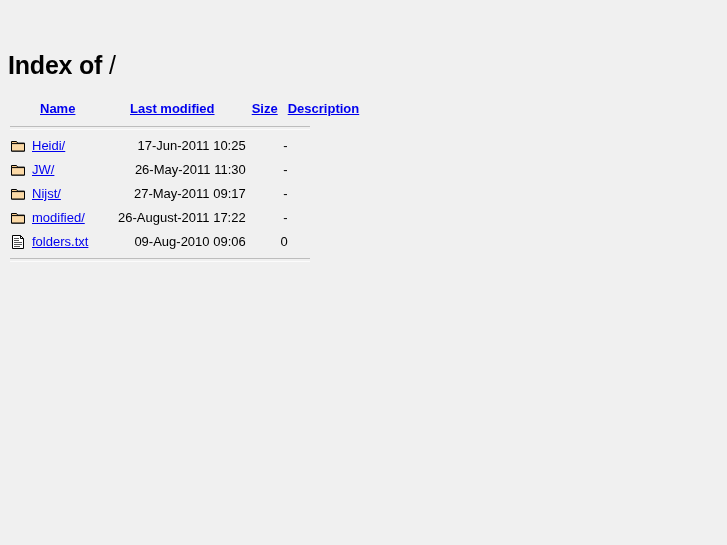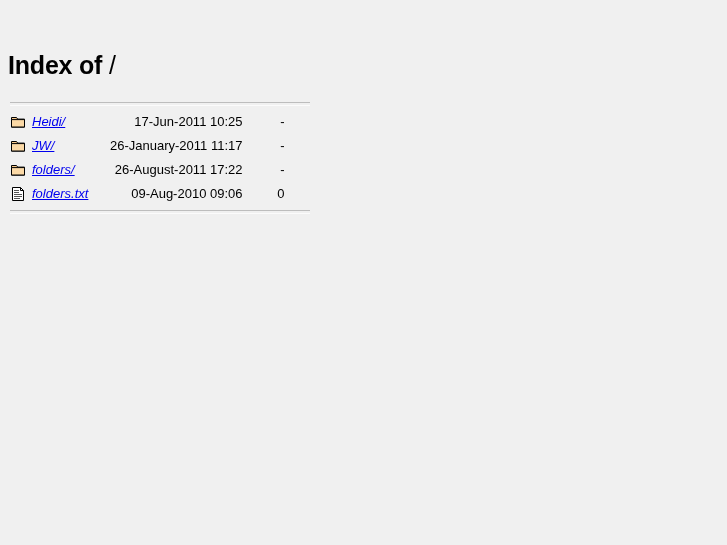--- a/index.html
+++ b/index.html
@@ -88,21 +88,20 @@
     margin: 4px 0 4px 0;
   }
 
   
   .entry-row td { height: 24px; }
   .entry-link {
     color: #0000ee;
     text-decoration: underline;
     font-size: 13px;
     cursor: pointer;
-    font-style: italic;
   }
   .entry-date, .entry-size {
     color: #000;
     font-size: 13px;
     text-align: right;
   }
 
   
   .icon {
     display: inline-block;
@@ -118,20 +117,35 @@
 
 <div class="page">
 
   <h1 class="page-title">
     <span>Index of</span>
     <span class="path">/</span>
   </h1>
 
   <table class="listing">
     <thead>
+      <tr class="head-row">
+        <th class="col-icon"></th>
+        <th class="col-name">
+          <span class="head-link">Name</span>
+        </th>
+        <th class="col-date">
+          <span class="head-link">Last modified</span>
+        </th>
+        <th class="col-size">
+          <span class="head-link">Size</span>
+        </th>
+        <th class="col-desc">
+          <span class="head-link">Description</span>
+        </th>
+      </tr>
       <tr>
         <td class="rule-cell" colspan="5">
           <div class="rule"></div>
         </td>
       </tr>
     </thead>
     <tbody id="listing-body">
         <tr class="entry-row">
           <td class="col-icon"><span class="icon"><svg width="16" height="16" viewBox="0 0 16 16">
                 <path d="M1.5 3.5h5l1.2 1.6h6.8v8H1.5z" fill="#f7c98a" stroke="#000" stroke-width="1"></path>
@@ -141,30 +155,40 @@
           <td class="col-date entry-date">17-Jun-2011 10:25</td>
           <td class="col-size entry-size">-</td>
           <td class="col-desc"></td>
         </tr>
         <tr class="entry-row">
           <td class="col-icon"><span class="icon"><svg width="16" height="16" viewBox="0 0 16 16">
                 <path d="M1.5 3.5h5l1.2 1.6h6.8v8H1.5z" fill="#f7c98a" stroke="#000" stroke-width="1"></path>
                 <path d="M1.5 5.6h13v7.4H1.5z" fill="#fbd9a6" stroke="#000" stroke-width="1"></path>
               </svg></span></td>
           <td class="col-name"><span class="entry-link">JW/</span></td>
-          <td class="col-date entry-date">26-January-2011 11:17</td>
-          <td class="col-size entry-size">-</td>
-          <td class="col-desc"></td>
-        </tr>
-        <tr class="entry-row">
-          <td class="col-icon"><span class="icon"><svg width="16" height="16" viewBox="0 0 16 16">
-                <path d="M1.5 3.5h5l1.2 1.6h6.8v8H1.5z" fill="#f7c98a" stroke="#000" stroke-width="1"></path>
-                <path d="M1.5 5.6h13v7.4H1.5z" fill="#fbd9a6" stroke="#000" stroke-width="1"></path>
-              </svg></span></td>
-          <td class="col-name"><span class="entry-link">folders/</span></td>
+          <td class="col-date entry-date">26-May-2011 11:30</td>
+          <td class="col-size entry-size">-</td>
+          <td class="col-desc"></td>
+        </tr>
+        <tr class="entry-row">
+          <td class="col-icon"><span class="icon"><svg width="16" height="16" viewBox="0 0 16 16">
+                <path d="M1.5 3.5h5l1.2 1.6h6.8v8H1.5z" fill="#f7c98a" stroke="#000" stroke-width="1"></path>
+                <path d="M1.5 5.6h13v7.4H1.5z" fill="#fbd9a6" stroke="#000" stroke-width="1"></path>
+              </svg></span></td>
+          <td class="col-name"><span class="entry-link">Nijst/</span></td>
+          <td class="col-date entry-date">27-May-2011 09:17</td>
+          <td class="col-size entry-size">-</td>
+          <td class="col-desc"></td>
+        </tr>
+        <tr class="entry-row">
+          <td class="col-icon"><span class="icon"><svg width="16" height="16" viewBox="0 0 16 16">
+                <path d="M1.5 3.5h5l1.2 1.6h6.8v8H1.5z" fill="#f7c98a" stroke="#000" stroke-width="1"></path>
+                <path d="M1.5 5.6h13v7.4H1.5z" fill="#fbd9a6" stroke="#000" stroke-width="1"></path>
+              </svg></span></td>
+          <td class="col-name"><span class="entry-link">modified/</span></td>
           <td class="col-date entry-date">26-August-2011 17:22</td>
           <td class="col-size entry-size">-</td>
           <td class="col-desc"></td>
         </tr>
         <tr class="entry-row">
           <td class="col-icon"><span class="icon"><svg width="16" height="16" viewBox="0 0 16 16">
                 <path d="M2.5 1.5h8l3 3v10h-11z" fill="#ffffff" stroke="#000" stroke-width="1"></path>
                 <path d="M10.5 1.5v3h3" fill="none" stroke="#000" stroke-width="1"></path>
                 <g fill="#555">
                   <rect x="4" y="4" width="5" height="1"></rect>

